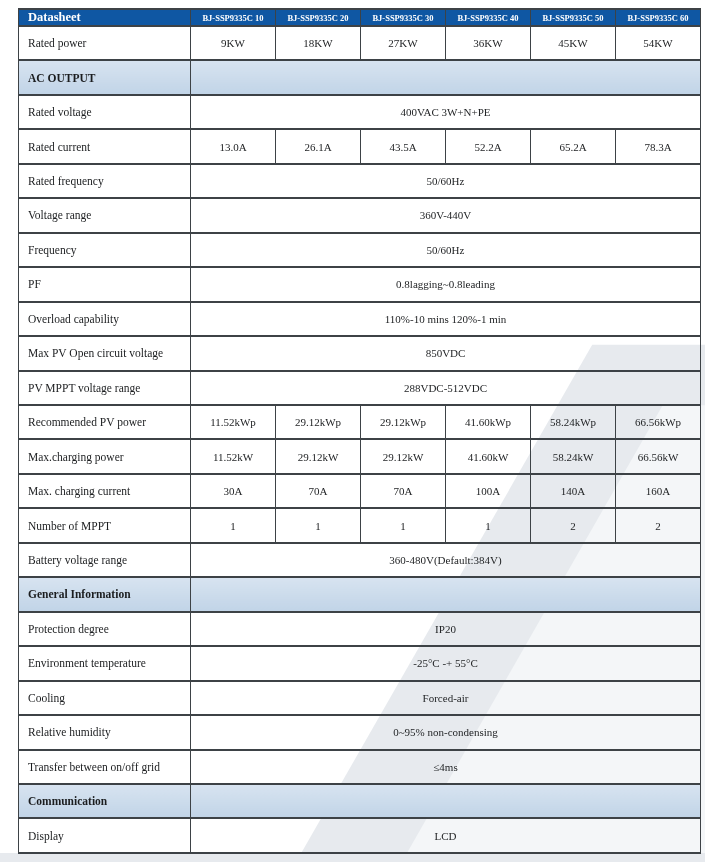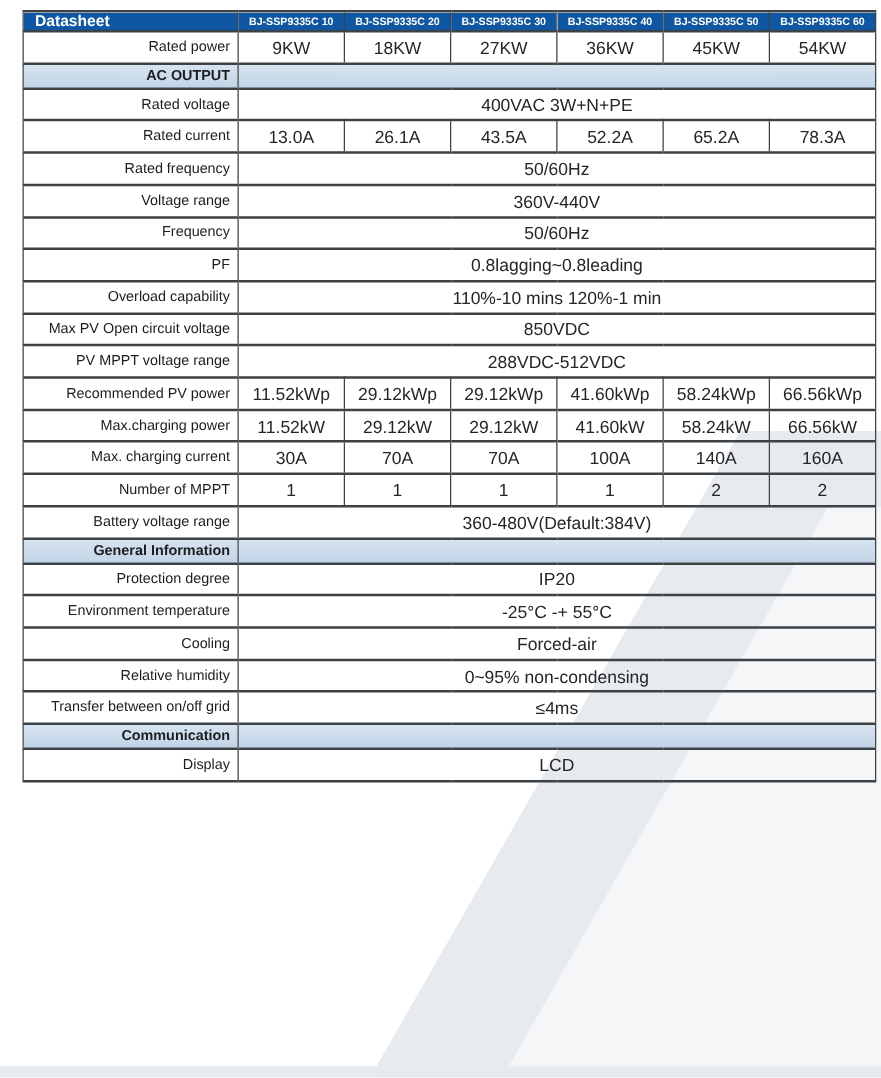--- a/index.html
+++ b/index.html
@@ -10,23 +10,24 @@
     -webkit-font-smoothing:antialiased;
   }
   
   .bg-layer{position:absolute;inset:0;}
   .watermark-a{clip-path:polygon(84% 40%,100% 40%,100% 100%,42% 100%);background:var(--wm-dark,#E7EAEE);}
   .watermark-b{clip-path:polygon(94% 47%,100% 47%,100% 100%,57% 100%);background:var(--wm-light,#F4F6F8);}
   .bottom-strip{position:absolute;left:0;right:0;top:853px;bottom:0;background:var(--wm-dark,#EDF0F3);}
 
   table.spec-table{
     position:absolute;left:18px;top:8px;
-    width:682px;height:618px;
+    width:682px;height:846px;
     border-collapse:collapse;table-layout:fixed;
     background:transparent;
+    font-family:Liberation Serif, serif;
   }
   .spec-table td,.spec-table th{
     border-left:1px solid var(--border,#3d4246);
     border-right:1px solid var(--border,#3d4246);
     border-top:2px solid var(--border,#3d4246);
     border-bottom:2px solid var(--border,#3d4246);
     padding:0 6px;
     font-size:11px;color:#232527;
     text-align:center;vertical-align:middle;
     white-space:nowrap;overflow:hidden;
@@ -34,27 +35,27 @@
   }
   .spec-table thead th{
     background:var(--header-bg,#0F57A3);
     color:#ffffff;font-weight:700;font-size:8.5px;
     letter-spacing:0;
   }
   .spec-table thead th.table-title{
     font-size:12.5px;text-align:left;padding-left:9px;
   }
   .spec-table td.label-cell{
-    text-align:right;padding-left:9px;font-size:11.5px;color:#1b1d1f;
+    text-align:left;padding-left:9px;font-size:11.5px;color:#1b1d1f;
   }
   .spec-table tr.row-section td{
     background:linear-gradient(180deg,var(--section-bg-top,#D7E3F0),var(--section-bg-bot,#C1D4E7));
     font-weight:700;font-size:11.5px;
   }
-  .spec-table td.value-cell,.spec-table td.value-span{font-size:14px;}
+  .spec-table td.value-cell,.spec-table td.value-span{font-size:11px;}
 </style>
 </head>
 <body style="--header-bg: #0F57A3; --section-bg-top: #D7E3F0; --section-bg-bot: #C1D4E7; --border: #3d4246; --wm-dark: #E7EAEE; --wm-light: #F4F6F8;">
 
 <div class="bg-layer watermark-a"></div>
 <div class="bg-layer watermark-b"></div>
 <div class="bottom-strip"></div>
 
 <table class="spec-table">
   <colgroup id="colgroup">

